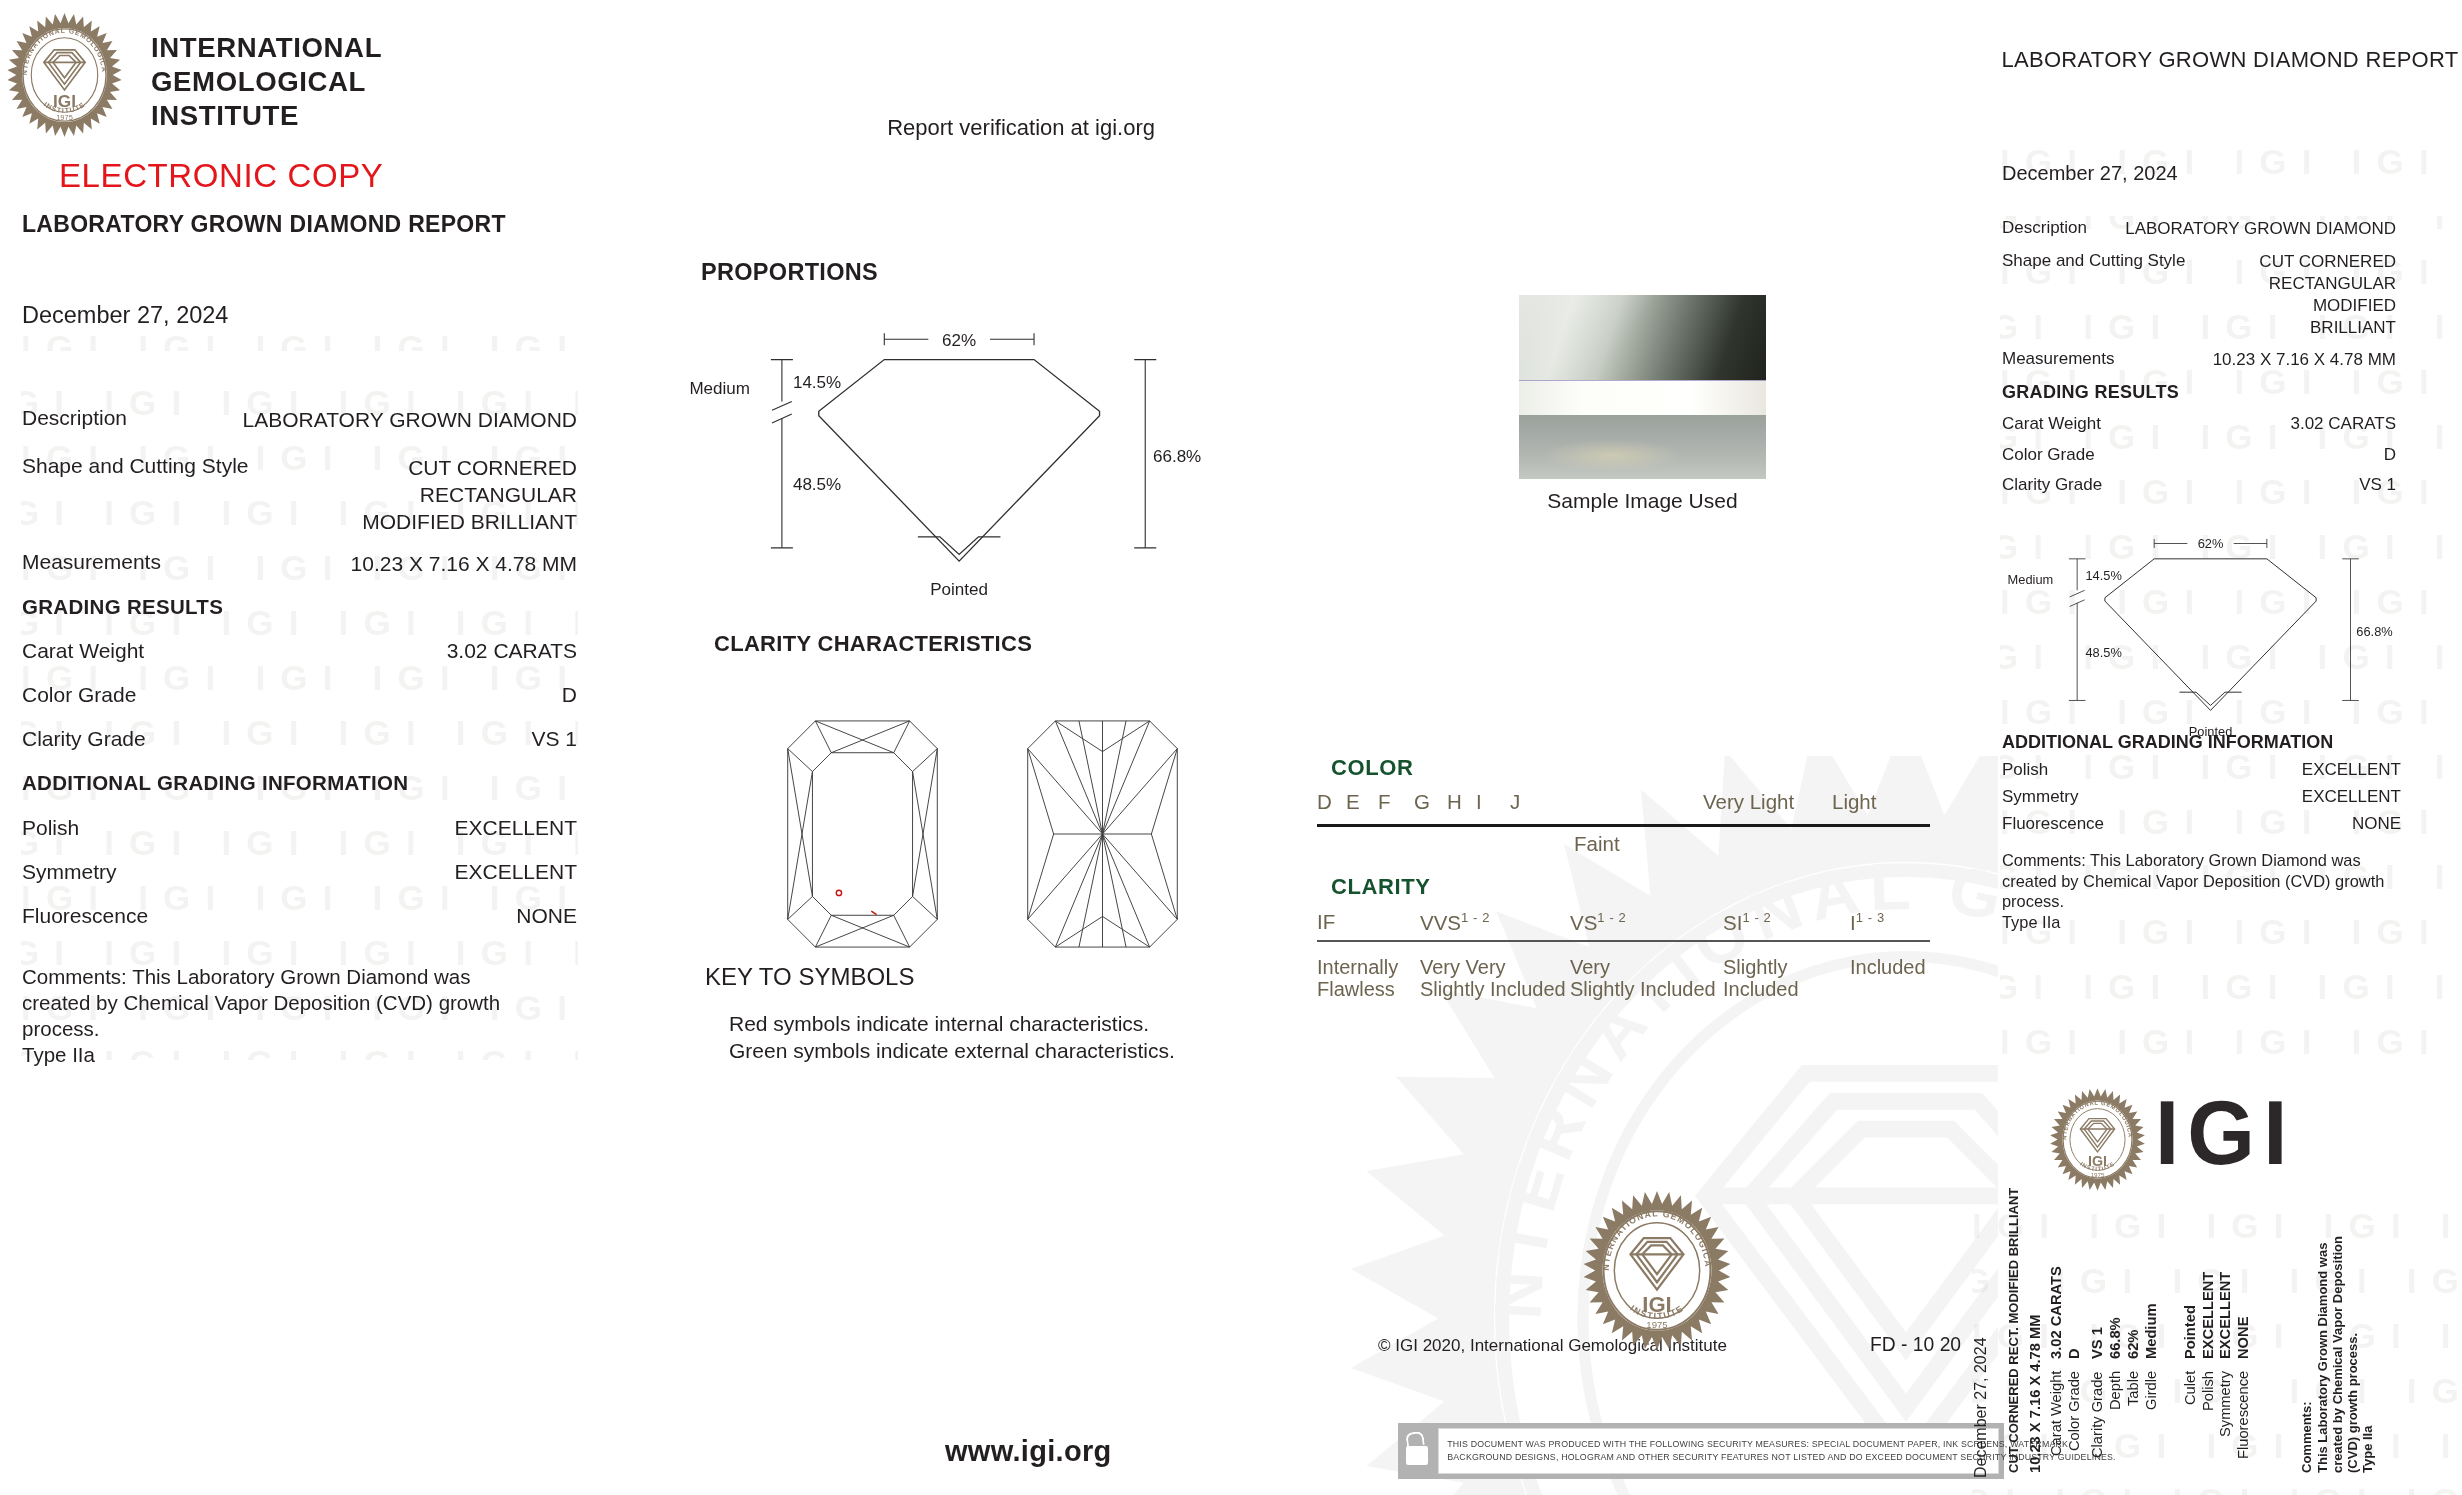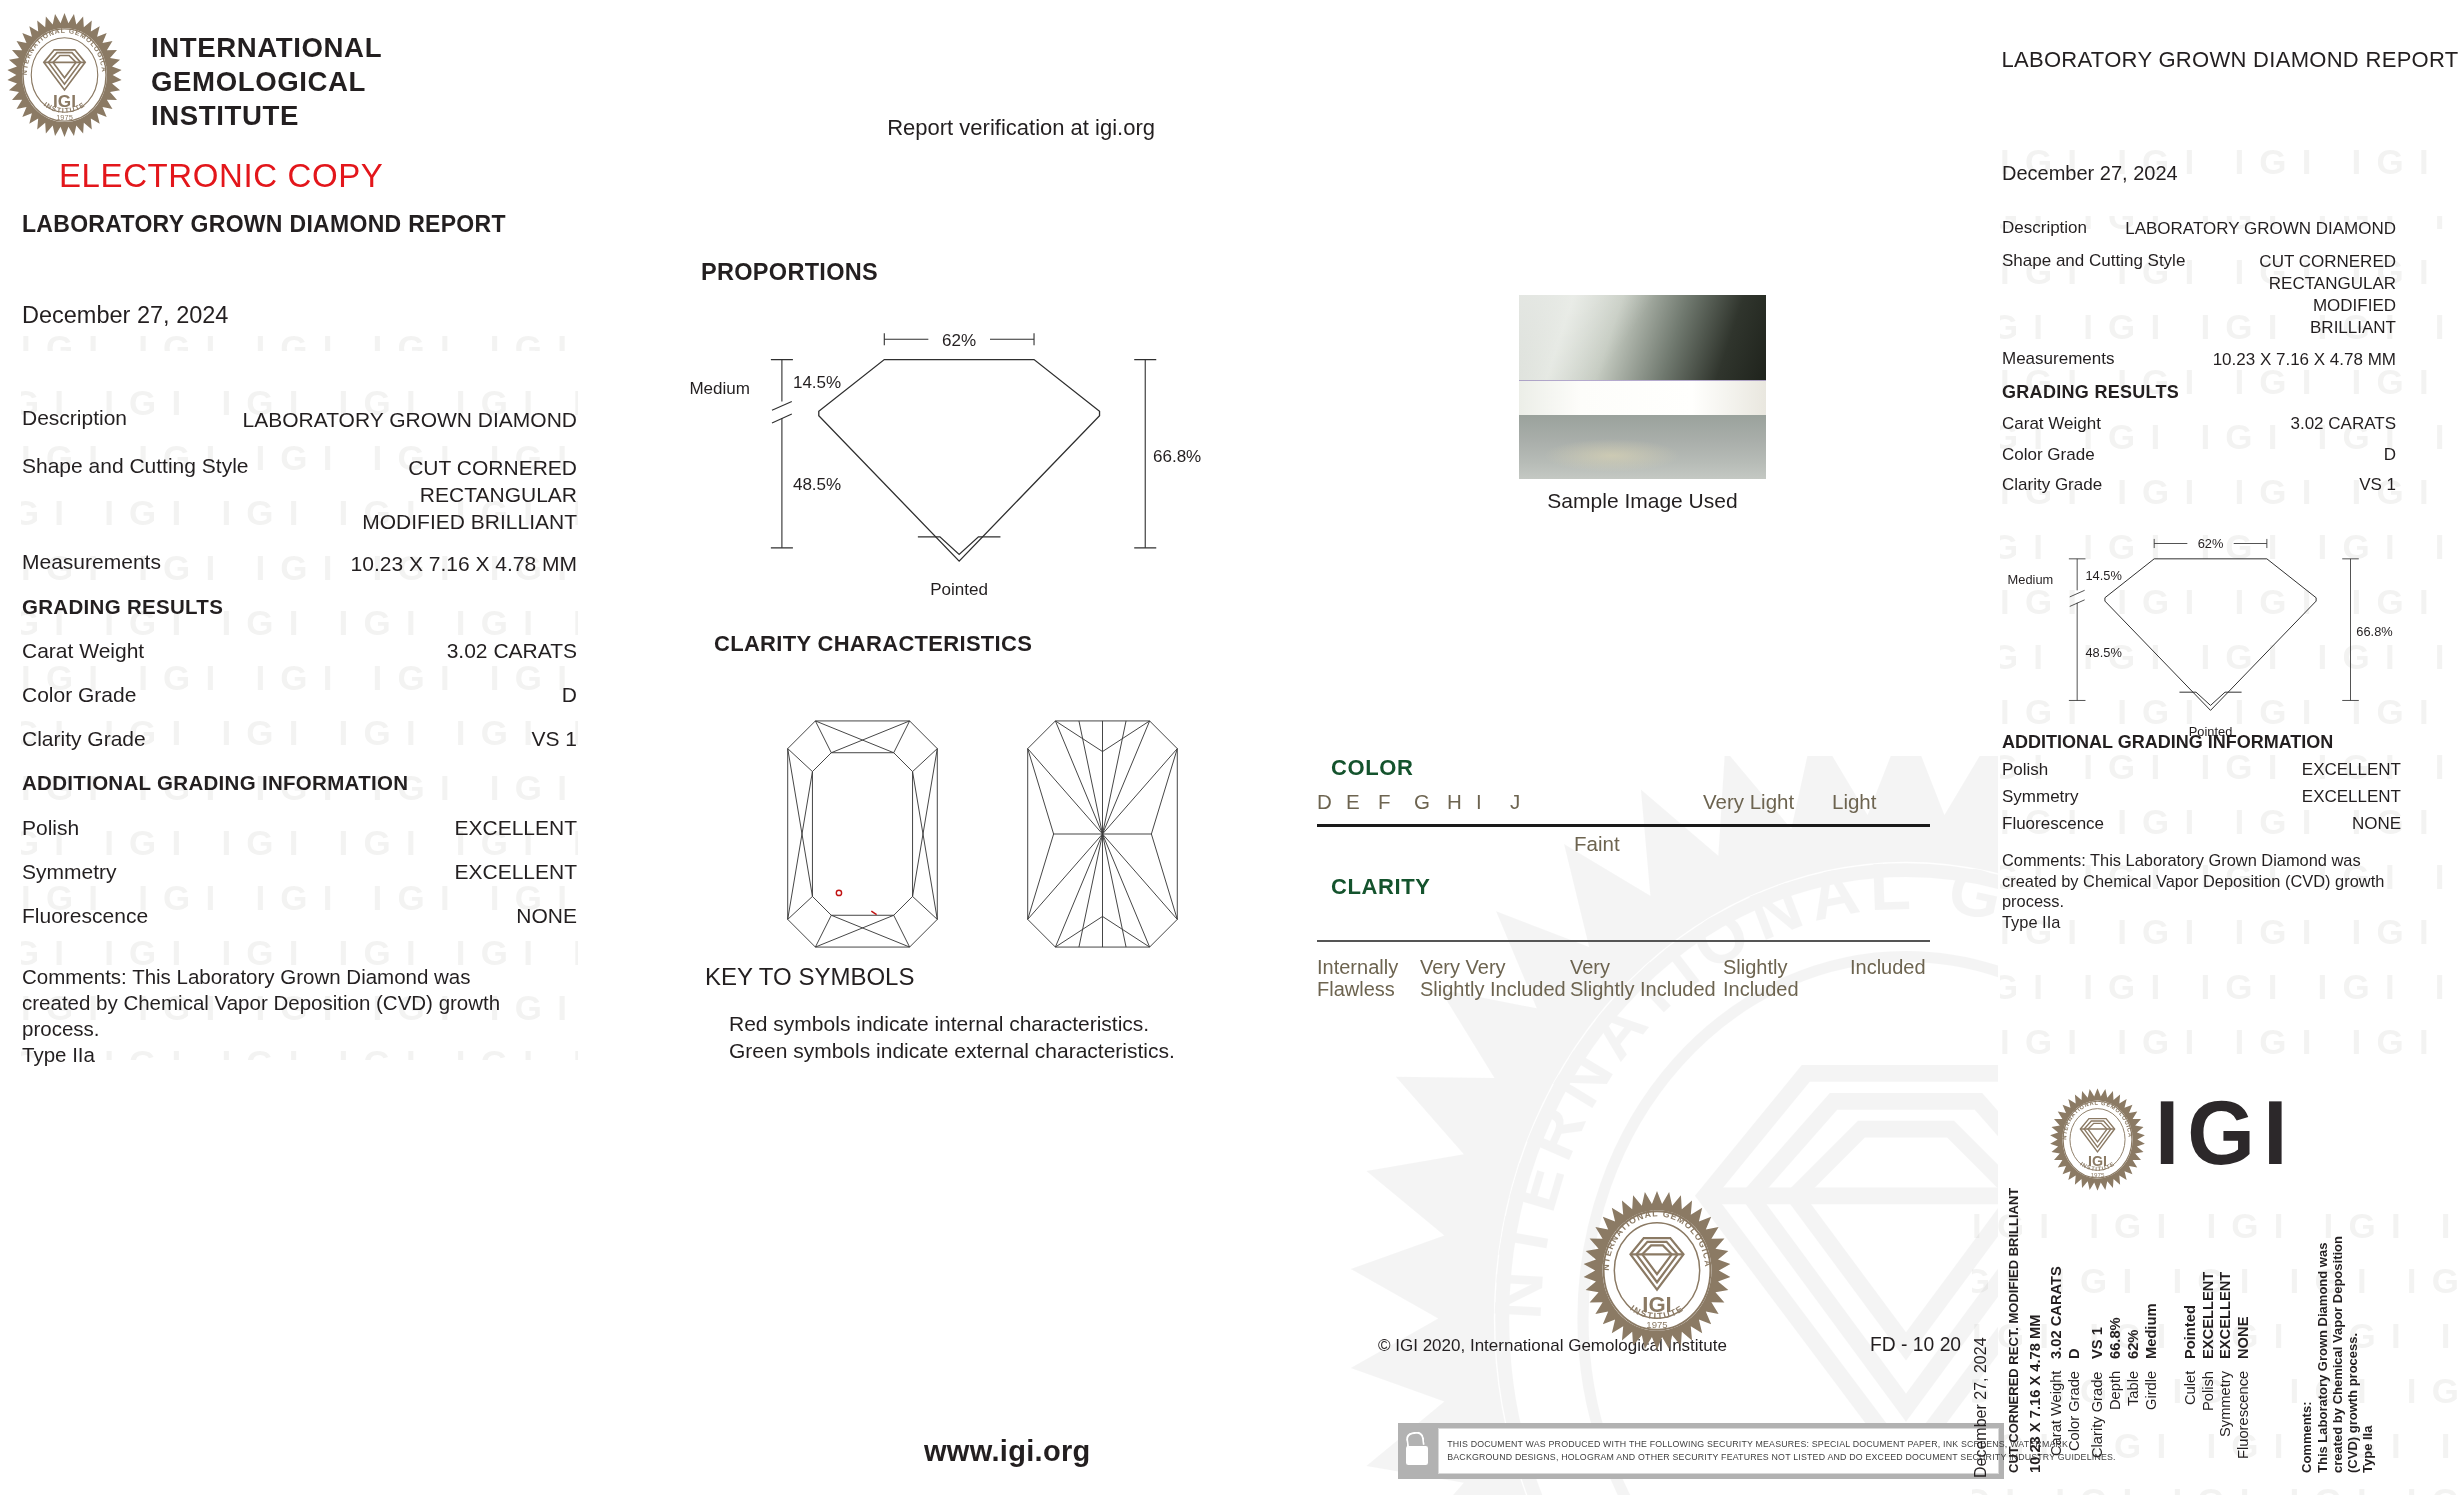--- a/index.html
+++ b/index.html
@@ -29,21 +29,21 @@
   #left-fields .frow:nth-child(2){margin-bottom:15.2px;}
   #left-fields .frow:nth-child(3){margin-bottom:17.6px;}
   .white-strip{background:#fff;position:absolute;}
 
   
   #verify{left:780px;top:115px;width:375px;text-align:right;font-size:22px;}
   #prop-heading{left:701px;top:259px;font-size:23.5px;font-weight:bold;letter-spacing:0.3px;}
   #cc-heading{left:714px;top:631px;font-size:22px;font-weight:bold;letter-spacing:0.3px;}
   #key-heading{left:705px;top:963px;font-size:24px;font-weight:normal;}
   #key-lines{left:729px;top:1010px;font-size:21px;line-height:27px;}
-  #website{left:924px;top:1435px;font-size:29px;font-weight:bold;letter-spacing:0.3px;}
+  #website{left:945px;top:1435px;font-size:29px;font-weight:bold;letter-spacing:0.3px;}
 
   
   #sample{left:1519px;top:295px;width:247px;height:184px;}
   #sample .si-top{position:absolute;left:0;top:0;width:100%;height:46%;
     background:linear-gradient(108deg,#c3c9c0 0%,#dfe3dc 20%,#c5cbc1 38%,#70796f 62%,#30352d 82%,#1f231c 100%);}
   #sample .si-streak{position:absolute;left:0;top:0;width:100%;height:46%;
     background:linear-gradient(125deg,rgba(255,255,255,.55) 0%,rgba(255,255,255,0) 45%);}
   #sample .si-band{position:absolute;left:0;top:46%;width:100%;height:19%;
     background:linear-gradient(90deg,#eceee8 0%,#fdfdfa 25%,#fffffd 70%,#e9e7df 100%);
     border-top:1.8px solid rgba(120,100,170,.55);}
@@ -391,20 +391,27 @@
       <span class="cletter" style="left: 97px;">G</span>
       <span class="cletter" style="left: 130px;">H</span>
       <span class="cletter" style="left: 159px;">I</span>
       <span class="cletter" style="left: 193px;">J</span>
       <span class="crange" style="left: 257px; margin-top: 42px;">Faint</span>
       <span class="crange" style="left: 386px;">Very Light</span>
       <span class="crange" style="left: 515px;">Light</span>
     </div>
   <div id="color-line" class="abs"></div>
   <div id="clarity-heading" class="abs scale-heading">CLARITY</div>
+  <div id="clarity-grades" class="abs">
+      <span class="cgrade" style="left: 0px;"><span class="gcode">IF</span></span>
+      <span class="cgrade" style="left: 103px;"><span class="gcode">VVS</span><sup class="gsup">1 - 2</sup></span>
+      <span class="cgrade" style="left: 253px;"><span class="gcode">VS</span><sup class="gsup">1 - 2</sup></span>
+      <span class="cgrade" style="left: 406px;"><span class="gcode">SI</span><sup class="gsup">1 - 2</sup></span>
+      <span class="cgrade" style="left: 533px;"><span class="gcode">I</span><sup class="gsup">1 - 3</sup></span>
+    </div>
   <div id="clarity-line" class="abs"></div>
   <div id="clarity-labels" class="abs">
       <span class="clab" style="left: 0px;">
         <div>Internally</div>
         <div>Flawless</div>
       </span>
       <span class="clab" style="left: 103px;">
         <div>Very Very</div>
         <div>Slightly Included</div>
       </span>

